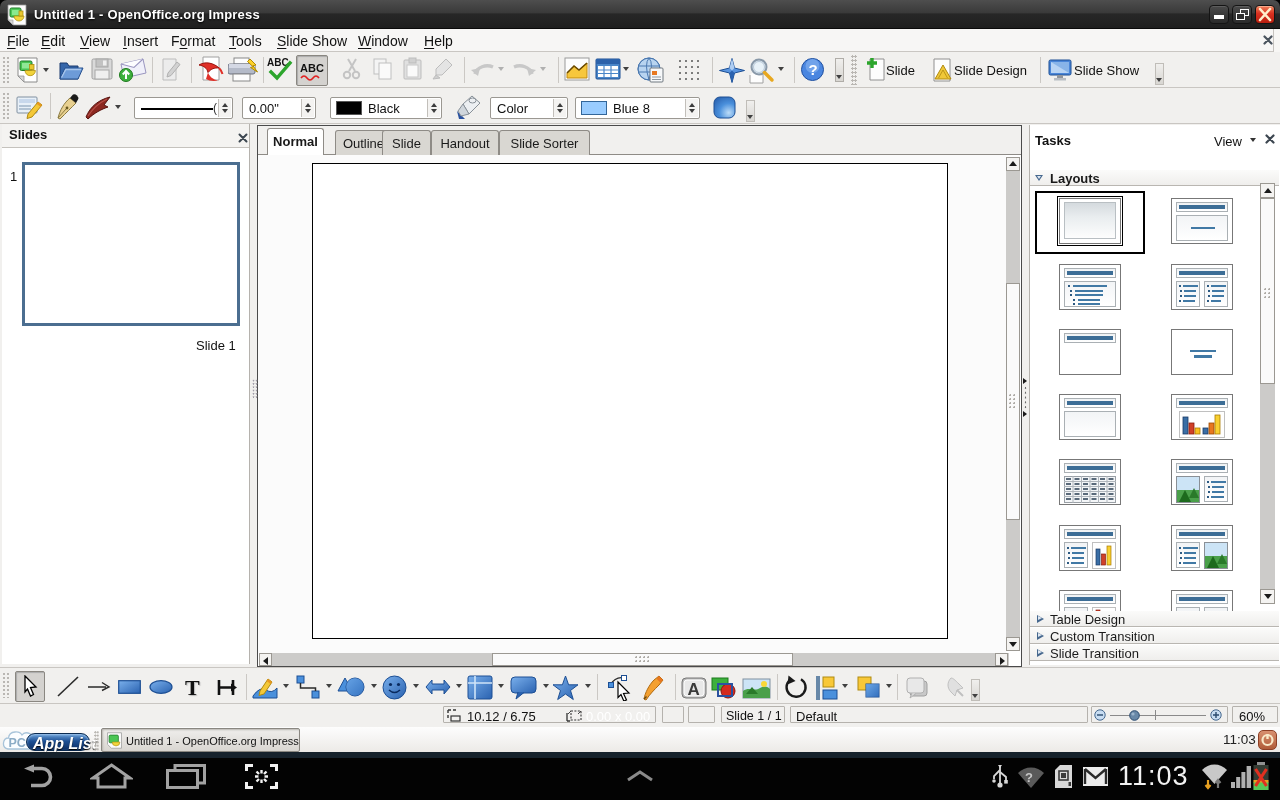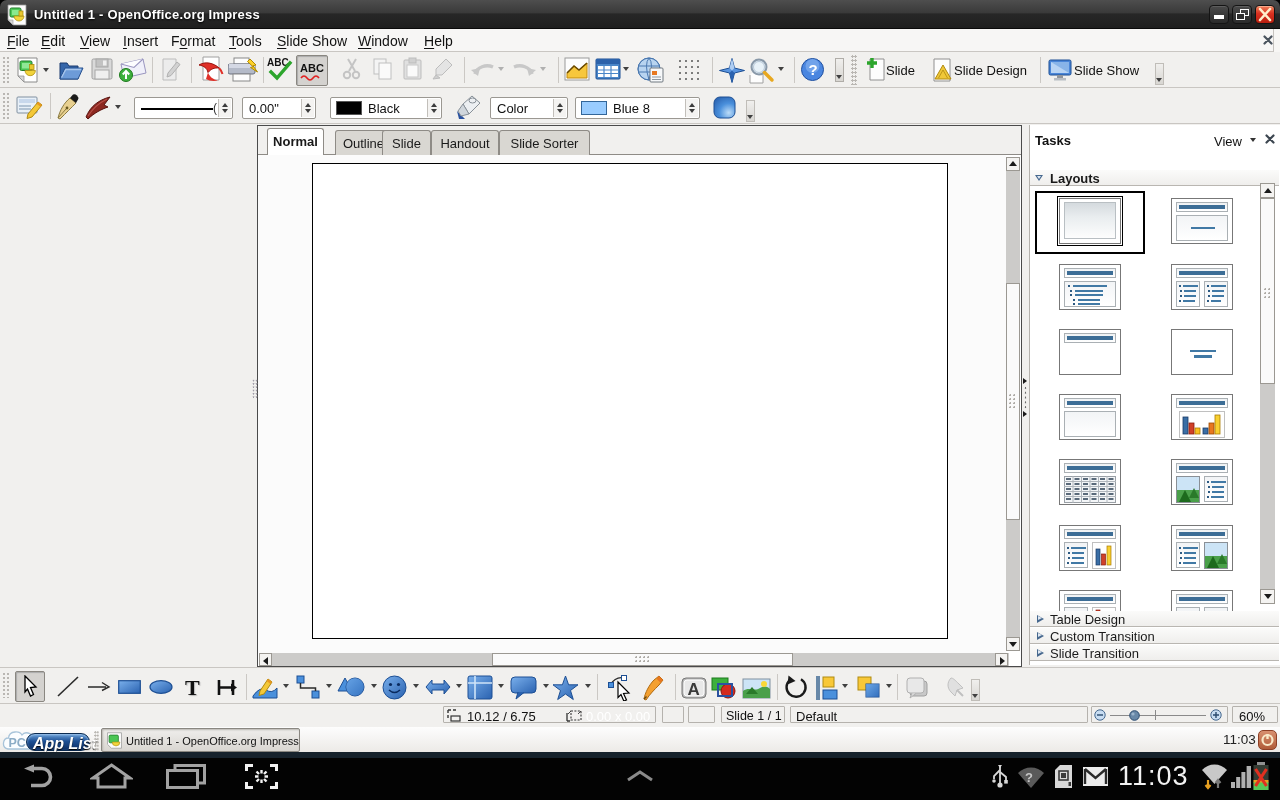--- a/index.html
+++ b/index.html
@@ -360,20 +360,30 @@
             <stop offset="1" stop-color="#2a62b0"></stop>
   </radialGradient>
         </defs>
   <rect x="1" y="1" width="21" height="21" rx="6" fill="url(#bluesq)" stroke="#1d4f94"></rect>
 </svg>
 <div class="ic" style="left:746px;top:100px;width:9px;height:22px;background:linear-gradient(#f0efed,#d8d6d2);border:1px solid #c0bdb8"></div>
 <div class="ic dd" style="left:747px;top:115px;border-left-width:3px;border-right-width:3px"></div>
 </div>
 
 <div class="abs" id="main">
+  <div class="abs" id="slides-panel">
+    <div class="abs" id="slides-header"></div>
+    <div class="abs" style="left:7px;top:3px;font-size:13px;font-weight:bold;color:#111">Slides</div>
+    <svg class="abs" style="left:236px;top:9px" width="10" height="10" viewBox="0 0 10 10">
+          <path d="M1.5 1.5 L8.5 8.5 M8.5 1.5 L1.5 8.5" stroke="#3c4650" stroke-width="2" stroke-linecap="round"></path>
+        </svg>
+    <div class="abs" style="left:8px;top:45px;font-size:13px;color:#111">1</div>
+    <div class="abs" style="left:20px;top:38px;width:218px;height:164px;background:#fff;border:3px solid #4b6e90"></div>
+    <div class="abs" style="left:194px;top:214px;font-size:13px;color:#111">Slide 1</div>
+  </div>
 
   <div class="abs" id="center-pane">
     <div class="abs" id="tabbar"></div>
     <div class="abs tab active" style="left:9px;width:57px">Normal</div>
     <div class="abs tab" style="left:77px;width:57px">Outline</div>
     <div class="abs tab" style="left:124px;width:49px">Slide</div>
     <div class="abs tab" style="left:173px;width:68px">Handout</div>
     <div class="abs tab" style="left:241px;width:91px">Slide Sorter</div>
 
     <div class="abs" style="left:0;top:29px;width:748px;height:498px;background:#fbfbfb"></div>

